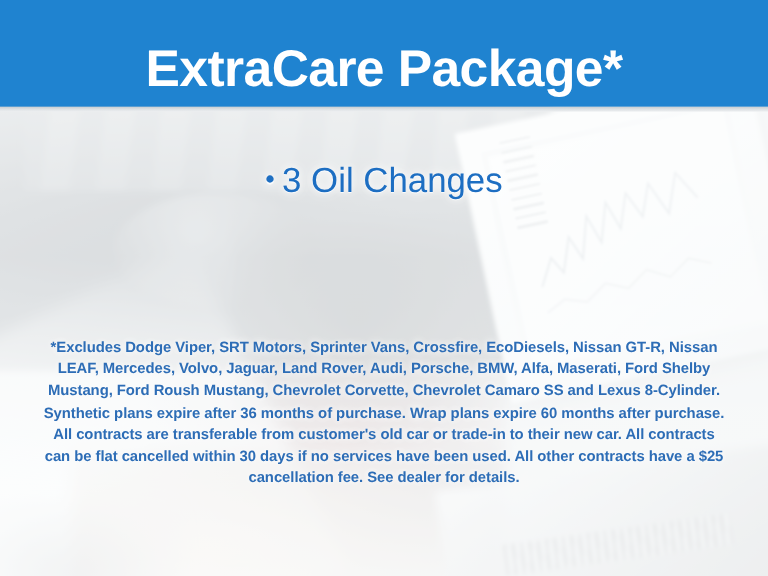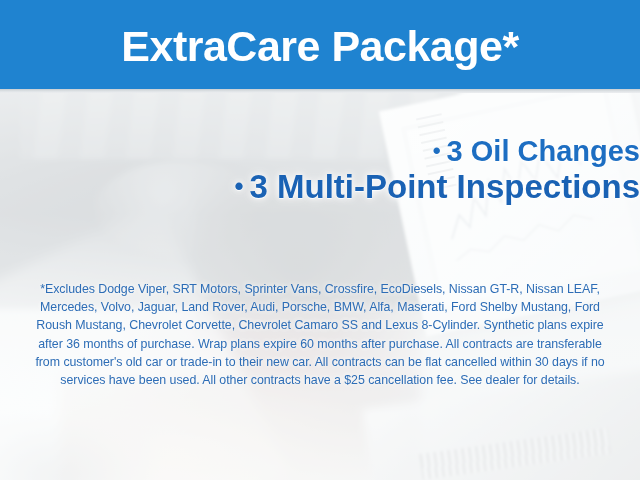--- a/index.html
+++ b/index.html
@@ -25,21 +25,21 @@
     top: 0;
     left: 0;
     width: 640px;
     height: 89px;
     background: #1f83d0;
     z-index: 6;
   }
   .banner-title {
     position: absolute;
     left: 0;
-    top: 4px;
+    top: 16px;
     width: 640px;
     height: 89px;
     display: flex;
     align-items: center;
     justify-content: center;
     color: #ffffff;
     font-size: 43px;
     font-weight: bold;
     letter-spacing: -0.5px;
     line-height: 1;
@@ -197,47 +197,46 @@
   .benefits {
     position: absolute;
     top: 46px;
     left: 0;
     width: 640px;
     text-align: center;
   }
   .benefit {
     display: block;
     color: #1d6ec2;
-    font-weight: bold;
+    font-weight: normal;
     line-height: 1.14;
     white-space: nowrap;
     text-shadow:
       0 0 6px rgba(255,255,255,0.95),
       0 0 12px rgba(255,255,255,0.85),
       0 1px 0 rgba(255,255,255,0.8);
-    text-align: right;
   }
   .benefit .bullet {
     font-size: 0.78em;
     vertical-align: 0.12em;
     margin-right: 6px;
   }
   .benefit-1 { font-size: 29px; }
   .benefit-2 { font-size: 31px; }
   .benefit-3 { font-size: 33px; color: #1a62b4; }
 
   .disclaimer {
     position: absolute;
     top: 191px;
     left: 34px;
     width: 572px;
     text-align: center;
     color: #2d6db6;
     font-size: 12.4px;
-    font-weight: normal;
+    font-weight: bold;
     line-height: 18.2px;
     letter-spacing: -0.05px;
     text-shadow:
       0 0 5px rgba(255,255,255,0.95),
       0 0 10px rgba(255,255,255,0.8);
   }
 </style>
 </head>
 <body>
 
@@ -269,21 +268,18 @@
     <div class="banner-title">ExtraCare Package*</div>
   </div>
   <div class="banner-sep"></div>
 
   <div class="content">
 
     <div class="benefits">
       <span class="benefit benefit-1">
         <span class="bullet">•</span><span>3 Oil Changes</span>
       </span>
-      <span class="benefit benefit-3">
-        <span class="bullet">•</span><span>3 Multi-Point Inspections</span>
-      </span>
     </div>
 
     <div class="disclaimer">*Excludes Dodge Viper, SRT Motors, Sprinter Vans, Crossfire, EcoDiesels, Nissan GT-R, Nissan LEAF, Mercedes, Volvo, Jaguar, Land Rover, Audi, Porsche, BMW, Alfa, Maserati, Ford Shelby Mustang, Ford Roush Mustang, Chevrolet Corvette, Chevrolet Camaro SS and Lexus 8-Cylinder. Synthetic plans expire after 36 months of purchase. Wrap plans expire 60 months after purchase. All contracts are transferable from customer's old car or trade-in to their new car. All contracts can be flat cancelled within 30 days if no services have been used. All other contracts have a $25 cancellation fee. See dealer for details.</div>
 
   </div>
 </div>
 
 </body></html>

